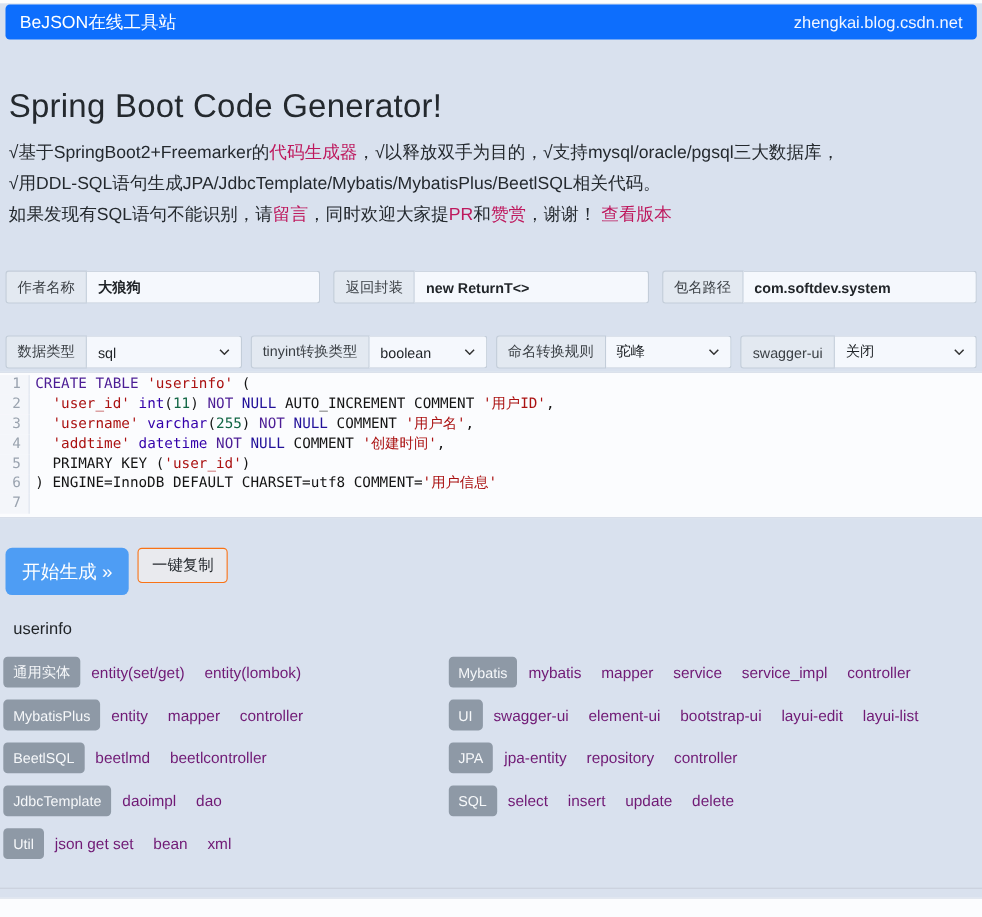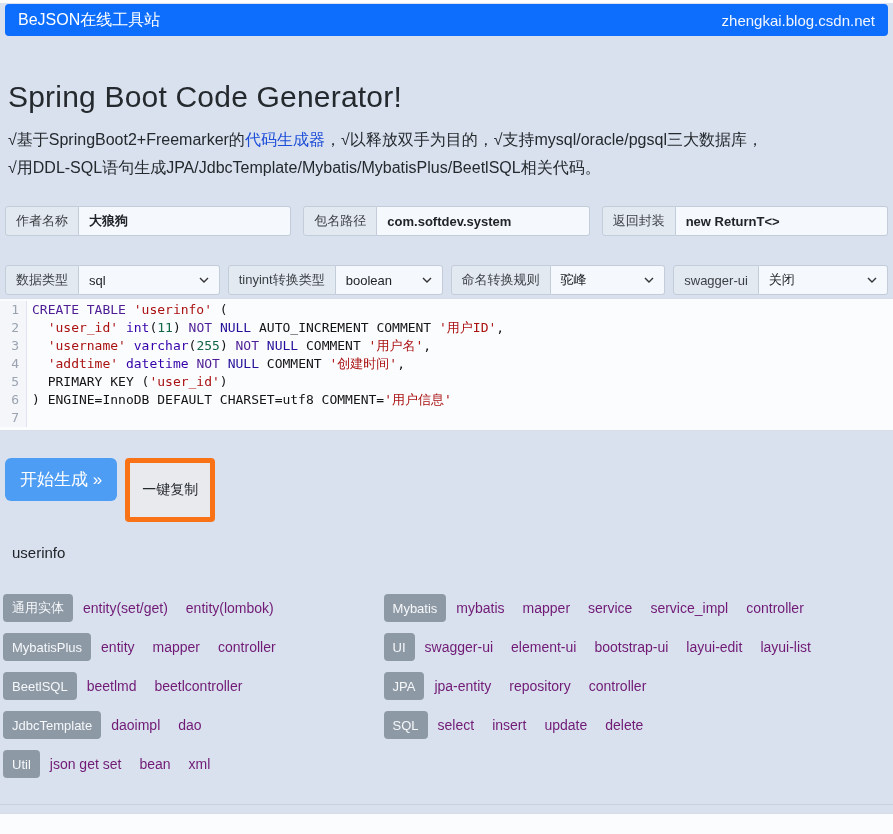--- a/index.html
+++ b/index.html
@@ -29,25 +29,25 @@
   
   .intro { padding: 0 8px; }
   .page-title {
     margin-top: 44px;
     font-size: 30px;
     font-weight: 500;
     color: #24292e;
     letter-spacing: 0.2px;
   }
   .desc { margin-top: 12px; font-size: 16px; line-height: 1.75; color: #24292e; }
-  .desc a, a.tlink { color: #1d4ed8; text-decoration: none; cursor: pointer; }
+  .desc a, a.tlink { color: #be185d; text-decoration: none; cursor: pointer; }
 
   
   .formrow { display: flex; margin: 0 5px; }
-  .formrow.r1 { margin-top: 24px; gap: 12px; }
+  .formrow.r1 { margin-top: 36px; gap: 12px; }
   .formrow.r2 { margin-top: 29px; gap: 8px; text-align: right; }
   .igroup { display: flex; flex: 1; height: 30px; }
   .iaddon {
     background: #e3e9f1;
     border: 1px solid #c3cdd9;
     border-radius: 3px 0 0 3px;
     padding: 0 10px;
     font-size: 13px;
     color: #3a3f44;
     display: flex; align-items: center;
@@ -115,33 +115,33 @@
     border: none;
     border-radius: 6px;
     font-size: 17px;
     padding: 10px 15px;
     font-family: "Liberation Sans", sans-serif;
     cursor: pointer;
   }
   .btn-copy {
     background: #e9eaee;
     color: #24292e;
-    border: 5px solid #f97316;
+    border: 1px solid #f97316;
     border-radius: 4px;
     font-size: 14px;
-    padding: 18px 12px;
+    padding: 6px 12px;
     margin-left: 8px;
     font-family: "Liberation Sans", sans-serif;
     cursor: pointer;
   }
 
   .tablename { margin: 22px 0 0 12px; font-size: 15px; color: #212529; }
 
   
-  .tags { display: flex; margin: 33px 5px 0 3px; }
+  .tags { display: flex; margin: 17px 5px 0 3px; gap: 24px; }
   .tagcol-left  { width: 43%; flex: none; }
   .tagcol-right { flex: 1; }
   .tagrow { display: flex; align-items: center; height: 28px; margin-bottom: 11px; }
   .tagbadge {
     background: #8e99a6;
     color: #f6f8fa;
     font-size: 13px;
     height: 28px;
     display: inline-flex; align-items: center;
     padding: 0 9px;
@@ -162,35 +162,36 @@
 <div class="navbar">
   <span class="brand">BeJSON在线工具站</span>
   <span class="site">zhengkai.blog.csdn.net</span>
 </div>
 
 <div class="intro">
   <div class="page-title">Spring Boot Code Generator!</div>
   <div class="desc" id="intro-lines">
       <div><span>√基于SpringBoot2+Freemarker的</span><a class="tlink">代码生成器</a><span>，√以释放双手为目的，√支持mysql/oracle/pgsql三大数据库，</span></div>
       <div><span>√用DDL-SQL语句生成JPA/JdbcTemplate/Mybatis/MybatisPlus/BeetlSQL相关代码。</span></div>
+      <div><span>如果发现有SQL语句不能识别，请</span><a class="tlink">留言</a><span>，同时欢迎大家提</span><a class="tlink">PR</a><span>和</span><a class="tlink">赞赏</a><span>，谢谢！ </span><a class="tlink">查看版本</a></div>
     </div>
 </div>
 
 <div class="formrow r1" id="form-row-1">
     <div class="igroup">
       <span class="iaddon">作者名称</span>
       <input class="ifield" value="大狼狗" style="">
     </div>
     <div class="igroup">
+      <span class="iaddon">返回封装</span>
+      <input class="ifield" value="new ReturnT&lt;&gt;" style="">
+    </div>
+    <div class="igroup">
       <span class="iaddon">包名路径</span>
       <input class="ifield" value="com.softdev.system" style="">
-    </div>
-    <div class="igroup">
-      <span class="iaddon">返回封装</span>
-      <input class="ifield" value="new ReturnT&lt;&gt;" style="">
     </div>
   </div>
 <div class="formrow r2" id="form-row-2">
     <div class="igroup">
       <span class="iaddon">数据类型</span>
       <div class="sfield">
         <span>sql</span>
         <svg width="10" height="6" viewBox="0 0 10 6">
           <path d="M1 1 L5 5 L9 1" fill="none" stroke="#333" stroke-width="1.4"></path>
         </svg>

